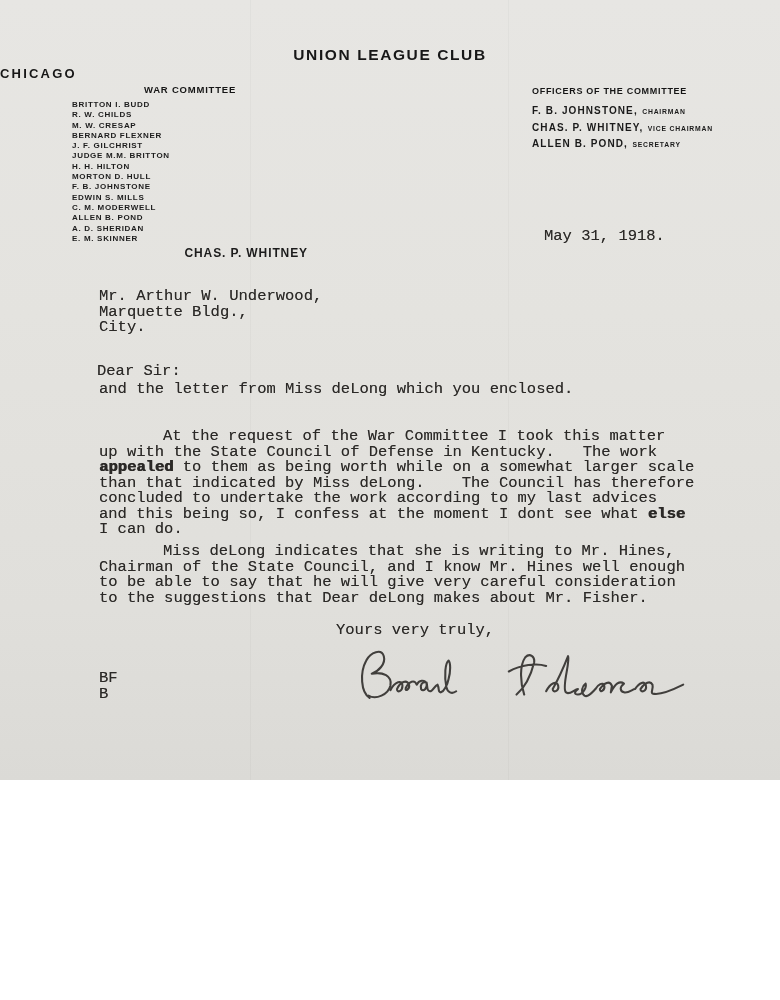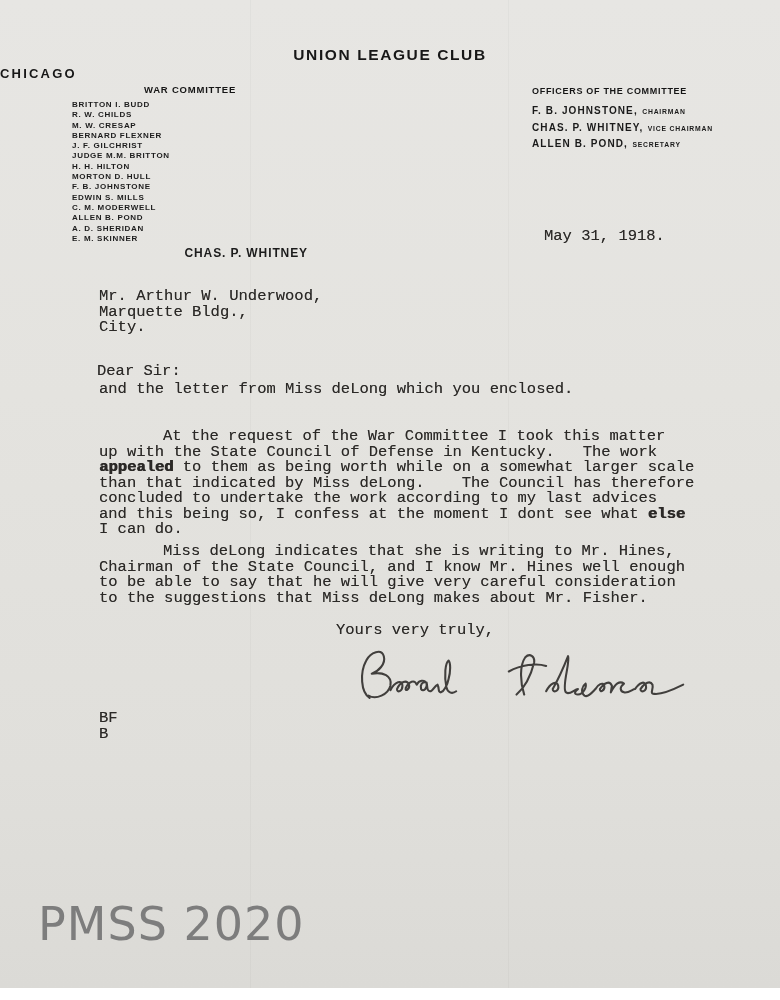--- a/index.html
+++ b/index.html
@@ -2,21 +2,21 @@
 <html><head>
 <meta charset="utf-8">
 <style>
   * { margin: 0; padding: 0; box-sizing: border-box; }
   html, body { width: 780px; }
   body { font-family: "Liberation Sans", sans-serif; }
 
   .page {
     position: relative;
     width: 780px;
-    height: 988px;
+    height: 780px;
     background: linear-gradient(180deg, #e7e6e3 0%, #e4e3df 40%, #e0dfdb 78%, #dbdad6 100%);
     overflow: hidden;
   }
   
   .crease-v { position: absolute; top: 0; width: 1px; height: 100%; background: rgba(80,80,80,0.04); }
   .crease-v.c1 { left: 250px; }
   .crease-v.c2 { left: 508px; }
 
   
   .lh { color: #1b1b1b; }
@@ -64,21 +64,21 @@
   .indent { padding-left: 64px; }
   .overstrike { font-weight: bold; text-shadow: 0.7px 0 0 currentColor; }
 
   .date-line    { left: 544px; top: 229px; }
   .recipient    { left: 99px;  top: 289px; }
   .salutation   { left: 97px;  top: 364px; }
   .para-1       { left: 99px;  top: 382px; }
   .para-2       { left: 99px;  top: 429px; }
   .para-3       { left: 99px;  top: 544px; }
   .closing      { left: 336px; top: 623px; }
-  .initials     { left: 99px;  top: 711px; }
+  .initials     { left: 99px;  top: 671px; }
 
   
   .signature {
     position: absolute; left: 352px; top: 642px;
     width: 340px; height: 70px;
   }
   .signature svg { width: 100%; height: 100%; }
   .signature path {
     fill: none; stroke: #33312f; stroke-width: 1.9;
     stroke-linecap: round; stroke-linejoin: round; opacity: 0.92;
@@ -166,21 +166,21 @@
     <div class="line">than that indicated by Miss deLong.    The Council has therefore</div>
     <div class="line">concluded to undertake the work according to my last advices</div>
     <div class="line"><span>and this being so, I confess at the moment I dont see what </span><span class="overstrike">else</span></div>
     <div class="line">I can do.</div>
   </div>
 
   <div class="tw para-3">
     <div class="line indent">Miss deLong indicates that she is writing to Mr. Hines,</div>
     <div class="line">Chairman of the State Council, and I know Mr. Hines well enough</div>
     <div class="line">to be able to say that he will give very careful consideration</div>
-    <div class="line">to the suggestions that Miss deLong makes about Mr. Fisher.</div>
+    <div class="line">to the suggestions that Dear deLong makes about Mr. Fisher.</div>
   </div>
 
   <div class="tw closing">Yours very truly,</div>
 
   <div class="signature" aria-label="Bernard Flexner">
     <svg viewBox="0 0 310 62">
       <path d="M16,50 C8,45 7,27 13,16 C17,8 27,5 29,12 C31,19 24,26 18,28 C28,26 37,30 35,39 C33,47 22,52 15,48"></path>
       <path d="M35,43 C39,35 46,33 46,39 C46,44 41,46 41,42 C44,35 50,33 52,38 C53,42 48,45 49,41 C52,35 57,33 59,38 C61,34 66,33 68,37 C69,41 65,45 63,42 C62,38 64,35 68,36 C69,40 68,44 71,44 C74,44 75,39 78,38 C80,42 78,45 81,45 C84,44 87,38 88,33 C90,26 90,18 88,16 C85,18 84,30 86,40 C87,45 91,47 95,44"></path>
       <path d="M150,47 C157,41 163,30 166,18 C167,12 162,9 158,13 C153,20 153,35 157,47 M143,26 C154,20 168,18 177,21"></path>
       <path d="M177,44 C181,36 187,34 188,39 C189,44 183,46 183,42 C187,35 193,22 197,12 C199,18 191,40 195,45 C198,48 203,42 206,42 C203,44 202,47 206,47 C211,47 214,40 213,37 C210,39 208,45 212,48 C215,50 219,45 222,42 C224,38 229,35 230,39 C231,43 226,46 226,42 C230,36 235,34 237,39 L236,45 C240,37 244,34 248,37 C244,40 244,44 248,45 C252,46 256,42 258,42 C262,36 267,34 268,39 C269,44 263,46 263,42 C267,36 272,34 274,38 C275,42 272,45 274,46 C280,48 292,43 302,38"></path>

